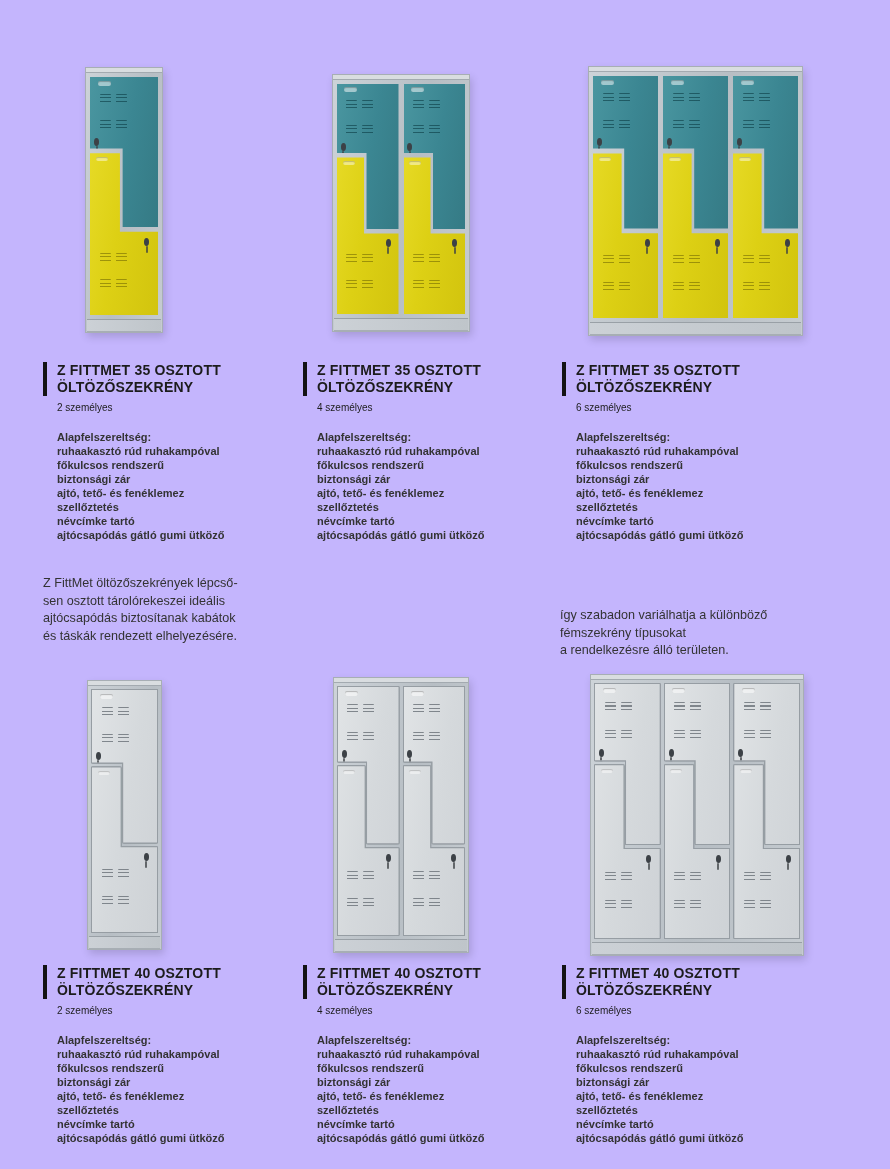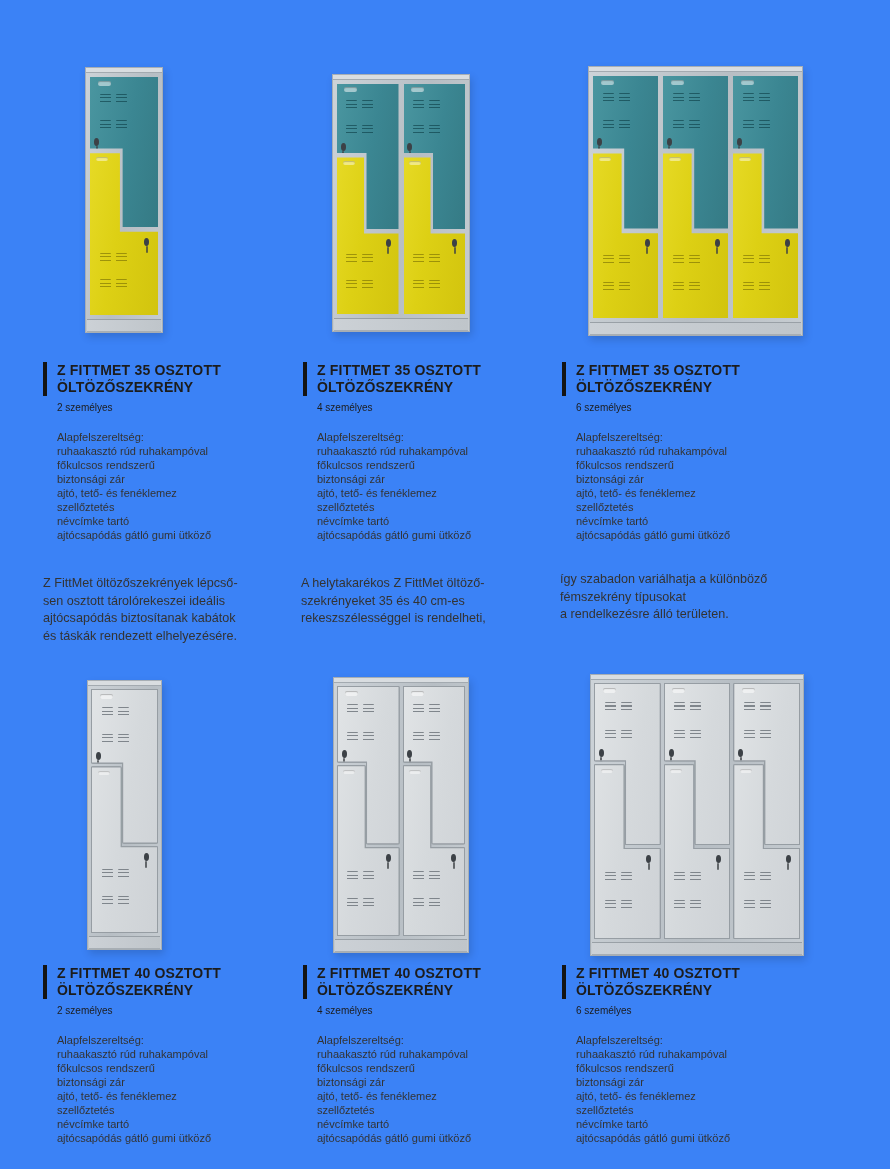--- a/index.html
+++ b/index.html
@@ -1,17 +1,17 @@
 <!DOCTYPE html>
 <html><head>
 <meta charset="utf-8">
 <style>
   html,body{margin:0;padding:0;background:#fff;}
   body{font-family:"Liberation Sans","DejaVu Sans",sans-serif;}
-  .page{position:relative;width:890px;height:1169px;background:#3b82f6;overflow:hidden;}
+  .page{position:relative;width:890px;height:1169px;background:#c4b5fd;overflow:hidden;}
 
   
   .img-wrap{position:absolute;}
   .locker{position:relative;width:100%;height:100%;display:flex;flex-direction:column;
           border:1px solid #a7aeb4;
           background:linear-gradient(100deg,#cdd3d8,#b7bec4 55%,#c6ccd1);
           box-shadow:2px 4px 8px rgba(0,0,0,0.15);}
   .lid{height:4px;background:#d9dde0;border-bottom:1px solid #a3aab0;}
   .modules{flex:1;display:flex;gap:3px;padding:3px;}
   .module{flex:1;position:relative;}
@@ -50,21 +50,21 @@
   .lock-bottom{right:13%;top:67.5%;}
 
   .base{height:11px;margin:0 1px;background:linear-gradient(to right,#ccd1d6,#bfc5ca);
         border-top:1px solid #99a0a6;border-bottom:1px solid #a7aeb4;}
 
   
   .text-block{position:absolute;width:250px;}
   .title{white-space:pre-line;border-left:4px solid #141414;padding-left:10px;
          font-size:14px;line-height:17px;font-weight:bold;letter-spacing:0.2px;color:#1c1c1c;}
   .subtitle{margin:4px 0 0 14px;font-size:10px;line-height:16px;color:#1c1c1c;}
-  .features{margin:14px 0 0 14px;font-size:11px;line-height:14px;color:#333;}
+  .features{margin:14px 0 0 14px;font-size:11px;line-height:14px;color:#333;font-weight:bold;}
   .para{position:absolute;width:285px;font-size:12.6px;line-height:17.5px;color:#333;white-space:pre-line;}
 </style>
 </head>
 <body>
 
 <div class="page">
 
   <div class="img-wrap" style="left:85px;top:67px;width:76px;height:264px">
     <div class="locker colored">
       <div class="lid"></div>
@@ -320,24 +320,21 @@
       <div>szellőztetés</div>
       <div>névcímke tartó</div>
       <div>ajtócsapódás gátló gumi ütköző</div>
     </div>
   </div>
 
   <div class="para" style="left:43px;top:575px">Z FittMet öltözőszekrények lépcső-
 sen osztott tárolórekeszei ideális
 ajtócsapódás biztosítanak kabátok
 és táskák rendezett elhelyezésére.</div>
-  <div class="para" style="left:301px;top:575px">A helytakarékos Z FittMet öltöző-
-szekrényeket 35 és 40 cm-es
-rekeszszélességgel is rendelheti,</div>
-  <div class="para" style="left:560px;top:571px">így szabadon variálhatja a különböző
+  <div class="para" style="left:560px;top:607px">így szabadon variálhatja a különböző
 fémszekrény típusokat
 a rendelkezésre álló területen.</div>
 
   <div class="img-wrap" style="left:87px;top:680px;width:73px;height:268px">
     <div class="locker gray">
       <div class="lid"></div>
       <div class="modules">
   <div class="module">
     <div class="door-w door-w-top">
       <div class="door door-top">

